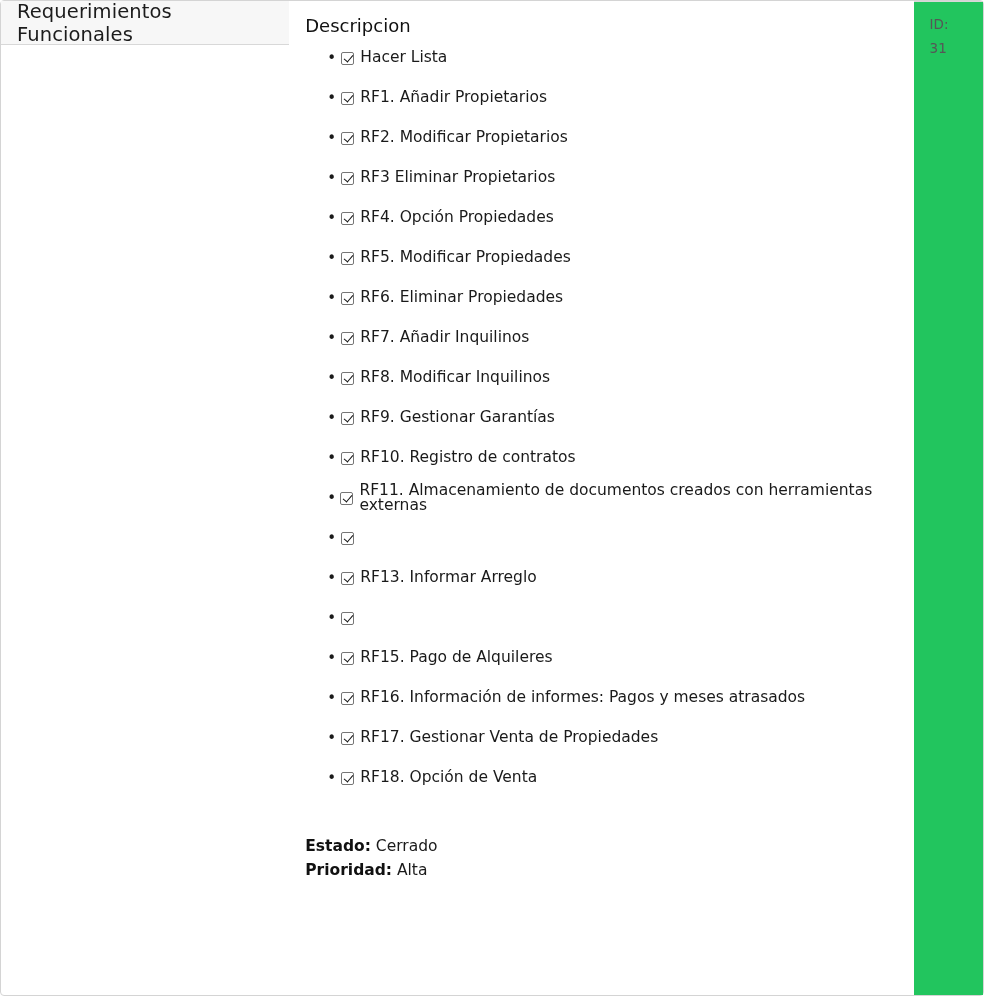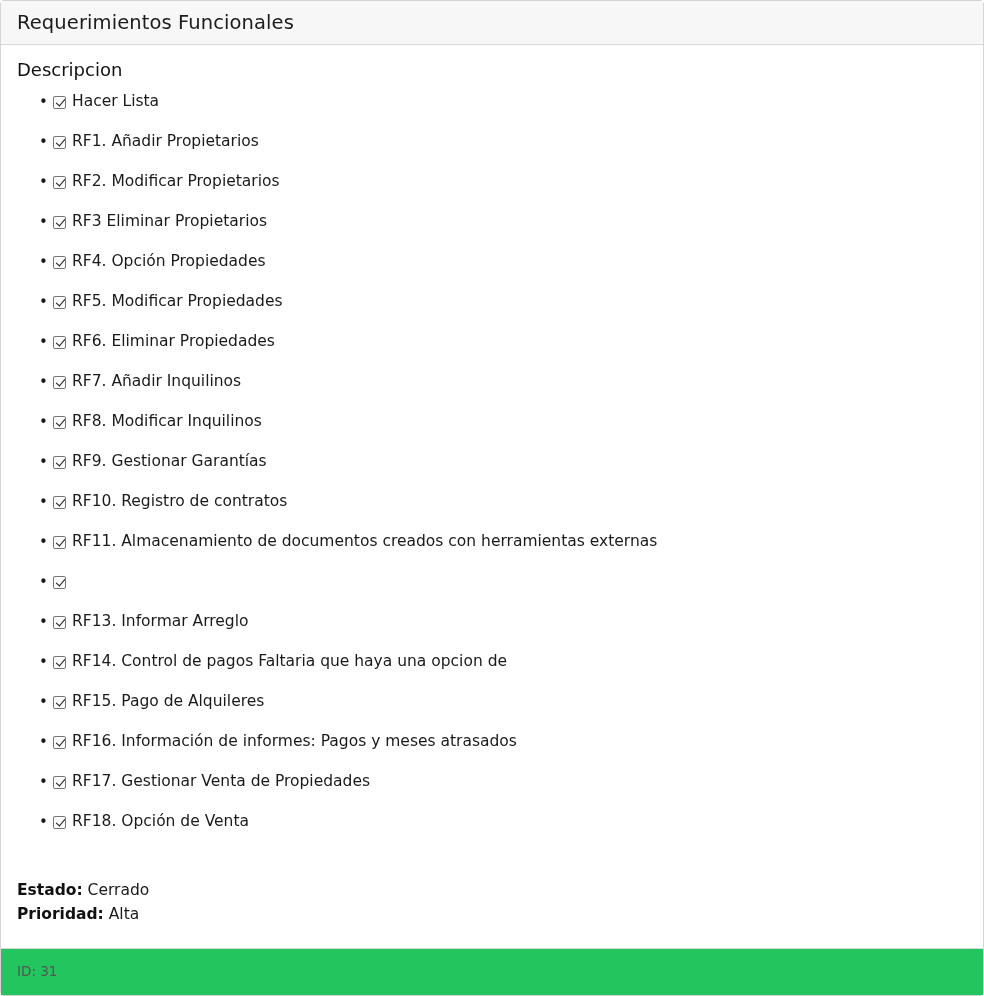--- a/index.html
+++ b/index.html
@@ -15,21 +15,20 @@
     overflow: hidden;
   }
   .card {
     box-sizing: border-box;
     width: 984px;
     height: 996px;
     border: 1px solid #d4d4d4;
     border-radius: 4px;
     background: #ffffff;
     display: flex;
-    flex-direction: column;
   }
   .card-header {
     box-sizing: border-box;
     height: 44px;
     background: #f7f7f7;
     border-bottom: 1px solid #d8d8d8;
     display: flex;
     align-items: center;
     padding: 0 16px;
   }
@@ -198,21 +197,20 @@
         <input class="checkbox" type="checkbox" checked="" style="">
       </li>
       <li>
         <span class="bullet">•</span>
         <input class="checkbox" type="checkbox" checked="" style="">
         <span class="item-text">RF13. Informar Arreglo</span>
       </li>
       <li>
         <span class="bullet">•</span>
         <input class="checkbox" type="checkbox" checked="" style="">
-        <span class="item-text">RF14. Control de pagos Faltaria que haya una opcion de</span>
       </li>
       <li>
         <span class="bullet">•</span>
         <input class="checkbox" type="checkbox" checked="" style="">
         <span class="item-text">RF15. Pago de Alquileres</span>
       </li>
       <li>
         <span class="bullet">•</span>
         <input class="checkbox" type="checkbox" checked="" style="">
         <span class="item-text">RF16. Información de informes: Pagos y meses atrasados</span>

